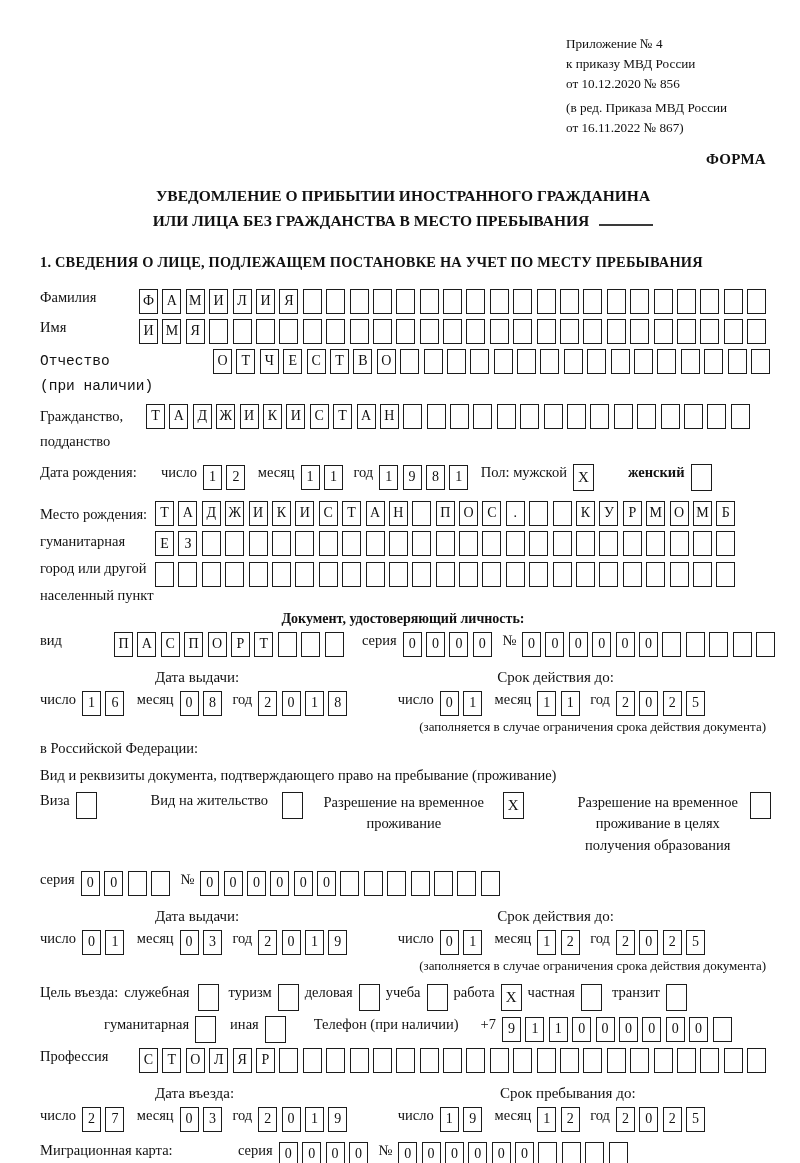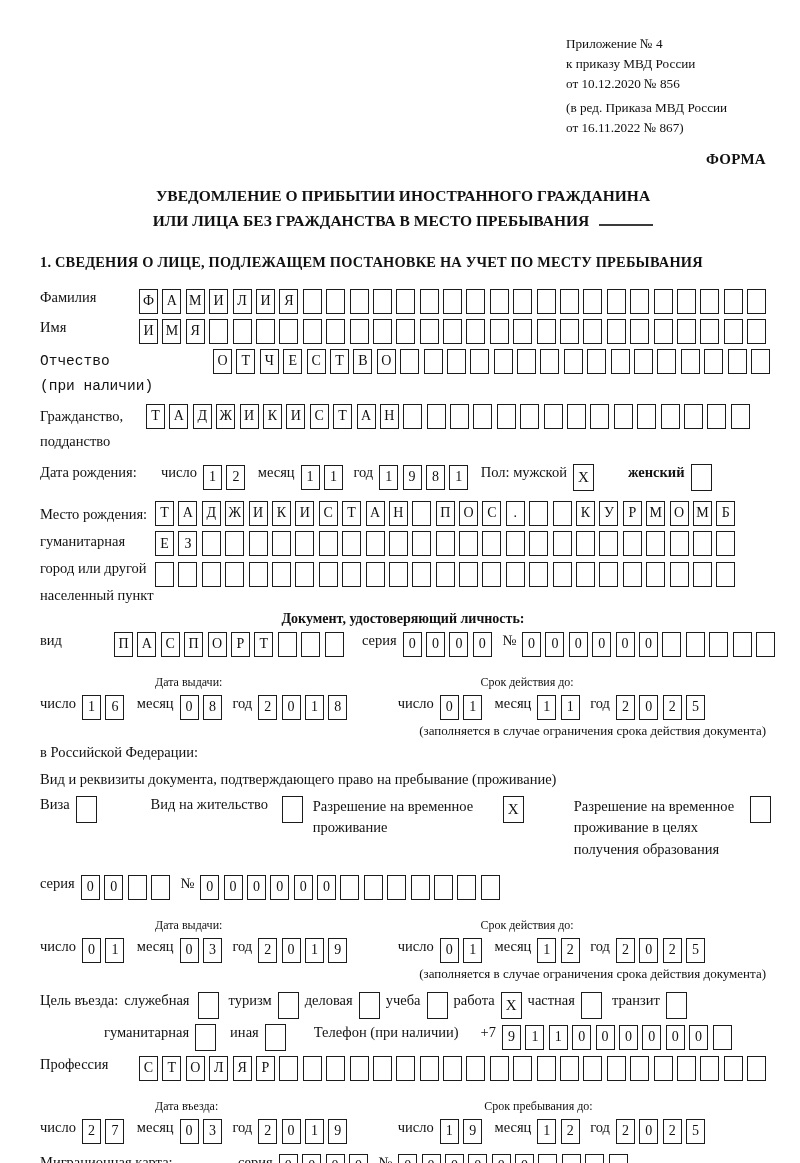--- a/index.html
+++ b/index.html
@@ -39,26 +39,26 @@
     width:21px;height:27px;border:1.6px solid #1c1c1c;font-size:15px;
   }
   .mr6{margin-right:6px;} .mr8{margin-right:8px;} .mr10{margin-right:10px;}
   .mr14{margin-right:14px;} .ml8{margin-left:20px;font-weight:bold;}
   .mt10{margin-top:10px;} .mt14{margin-top:14px;} .mt18{margin-top:18px;}
   
   .labelcol{flex:none;font-size:14.5px;line-height:27px;}
   .boxcol .cells{display:flex;margin-bottom:5.5px;}
   .center-bold{text-align:center;font-weight:bold;font-size:14px;margin-top:2px;}
   
-  .dates-head{display:flex;font-size:12px;margin-top:18px;text-align:right;}
+  .dates-head{display:flex;font-size:15px;margin-top:12px;text-align:right;}
   .note{font-size:13px;text-align:right;margin-top:3px;}
   
   .permit-row{display:flex;align-items:flex-start;margin-top:8px;font-size:14.5px;gap:32px;}
   .permit-item{display:flex;align-items:flex-start;}
-  .permit-text{line-height:1.5;white-space:normal;}
+  .permit-text{text-align:center;line-height:1.5;white-space:normal;}
   .pt-w180{width:182px;} .pt-w168{width:168px;}
   .grp-gap{margin-left:46px;}
 </style>
 </head>
 <body>
 
 <div class="page">
 
   <div class="annex">
     <div>Приложение № 4</div>

